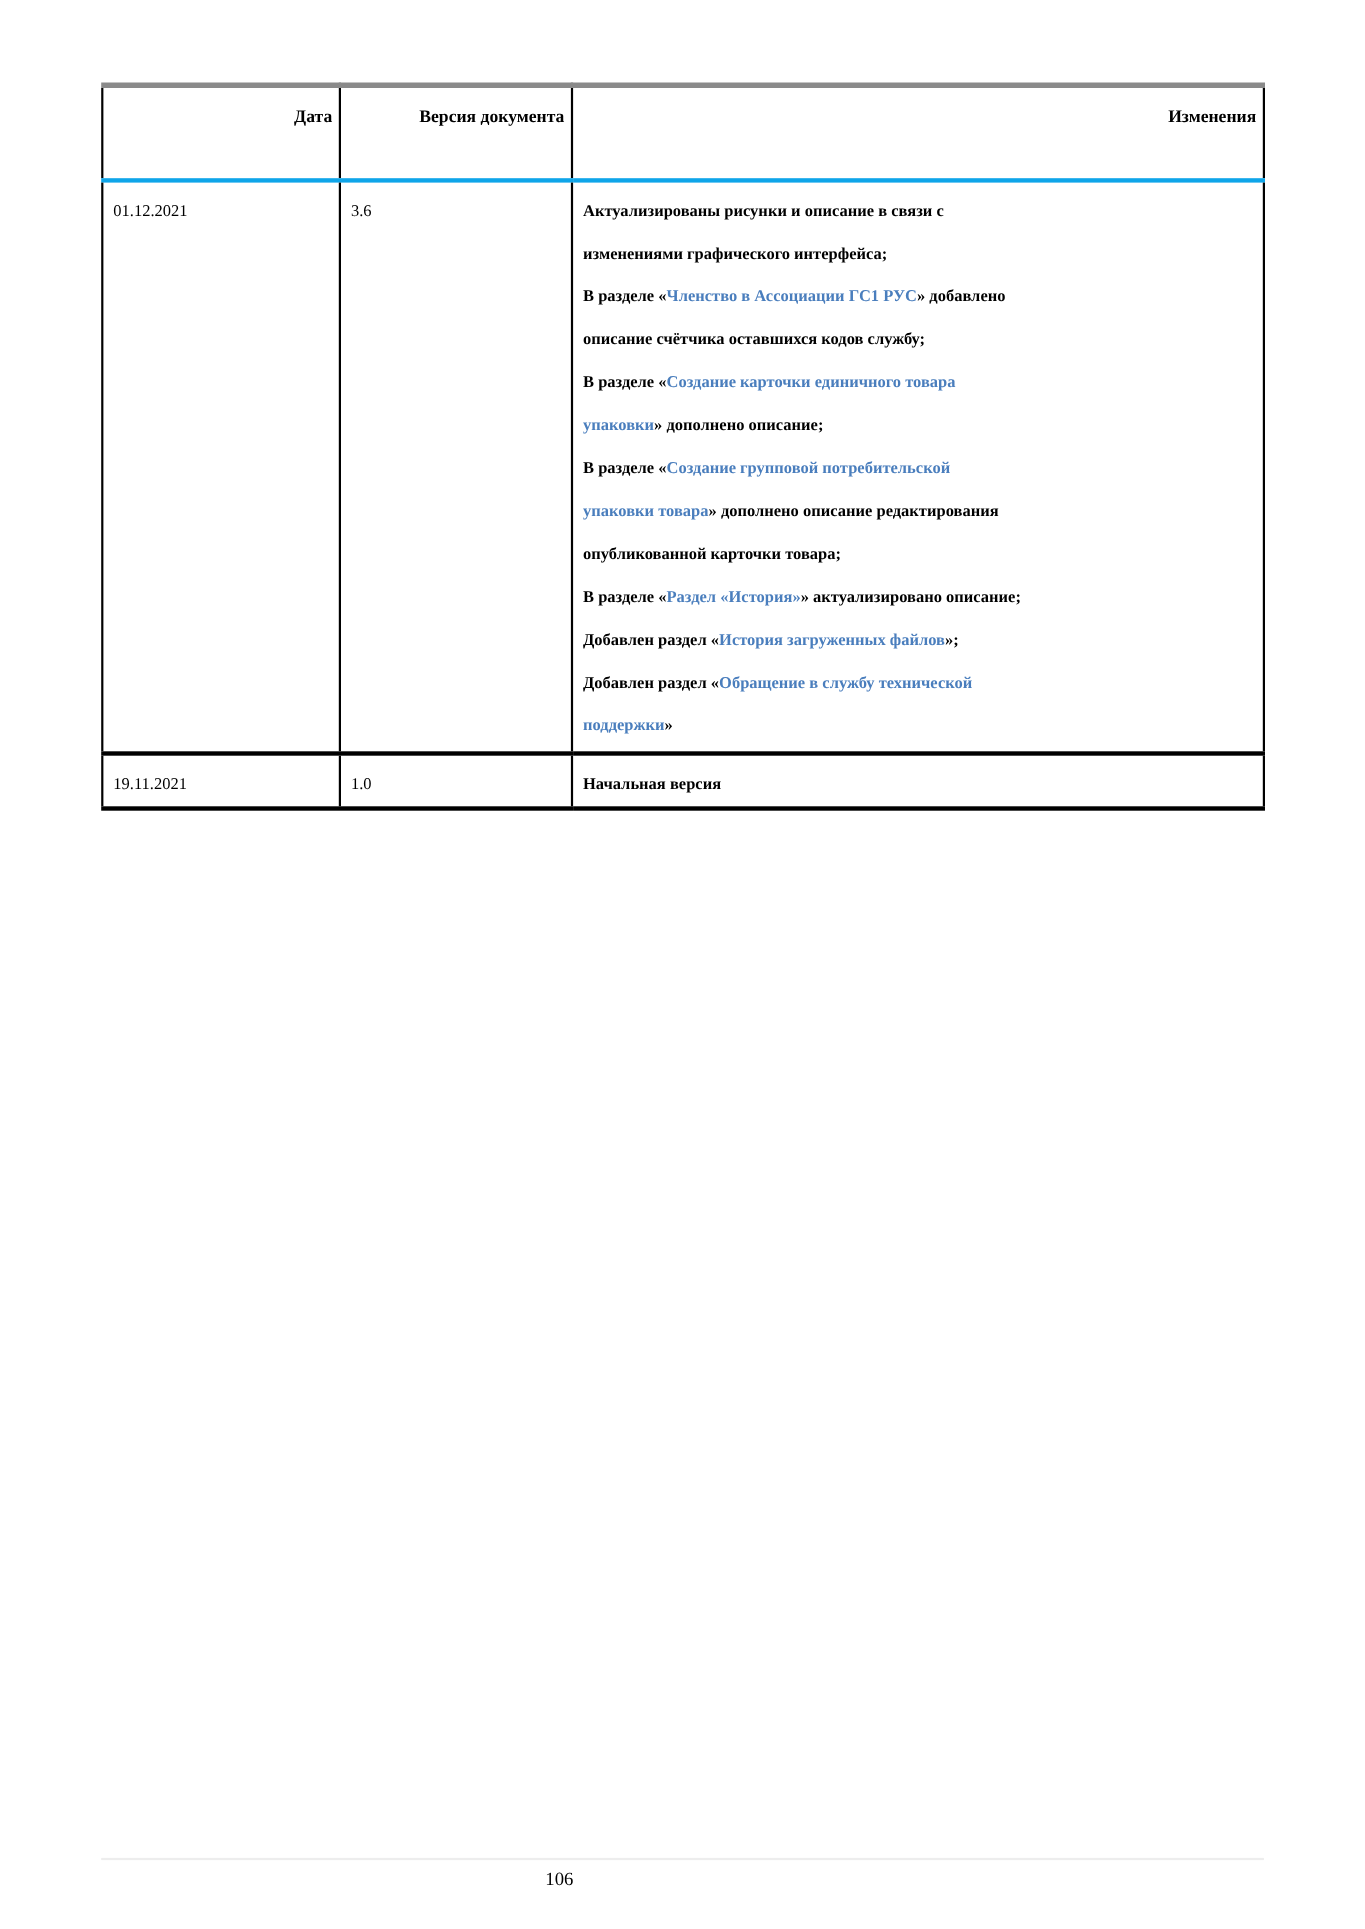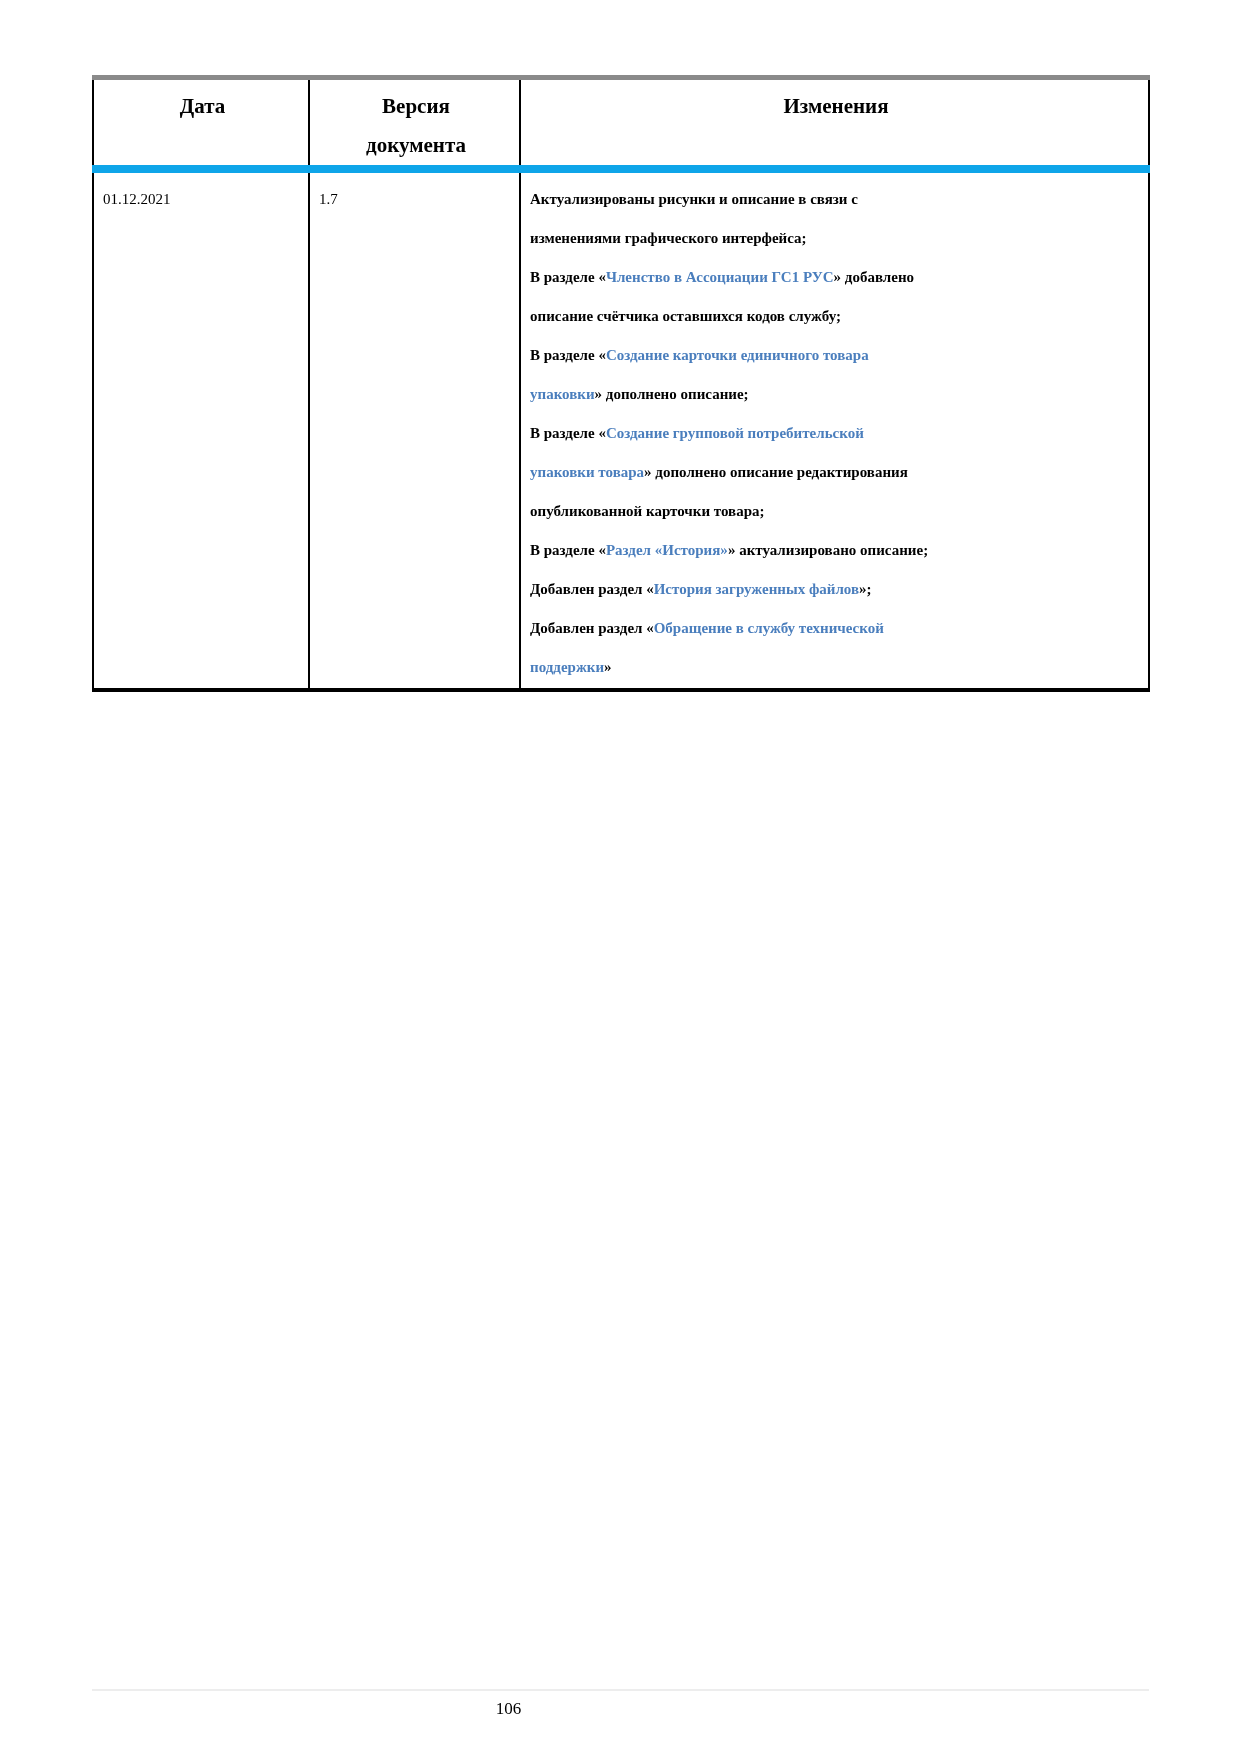--- a/index.html
+++ b/index.html
@@ -20,26 +20,26 @@
     table-layout: fixed;
     border-top: 5px solid #8a8a8a;
   }
   .doc-table col.c1 { width: 216px; }
   .doc-table col.c2 { width: 211px; }
   .doc-table col.c3 { width: 629px; }
 
   .doc-table th {
     border: 2px solid #000;
     border-top: none;
-    border-bottom: 8px solid #0ea5e9;
+    border-bottom: 4px solid #0ea5e9;
     height: 86px;
     vertical-align: top;
-    text-align: center;
+    text-align: right;
     font-weight: bold;
-    font-size: 21px;
+    font-size: 16px;
     line-height: 39px;
     padding: 7px 6px 0 9px;
   }
   .hwrap { display: inline-block; max-width: 140px; font-family: Liberation Serif, serif; }
 
   .doc-table td {
     border: 2px solid #000;
     vertical-align: top;
     font-size: 15px;
     line-height: 39px;
@@ -85,36 +85,43 @@
           <span class="hwrap">Версия документа</span>
         </th>
         <th>
           <span>Изменения</span>
         </th>
       </tr>
     </thead>
     <tbody>
       <tr class="row-tall">
         <td>01.12.2021</td>
-        <td>1.7</td>
+        <td>3.6</td>
         <td>
             <div class="tline"><span>Актуализированы рисунки и описание в связи с</span></div>
             <div class="tline"><span>изменениями графического интерфейса;</span></div>
             <div class="tline"><span>В разделе «</span><span class="lnk">Членство в Ассоциации ГС1 РУС</span><span>» добавлено</span></div>
             <div class="tline"><span>описание счётчика оставшихся кодов службу;</span></div>
             <div class="tline"><span>В разделе «</span><span class="lnk">Создание карточки единичного товара</span></div>
             <div class="tline"><span class="lnk">упаковки</span><span>» дополнено описание;</span></div>
             <div class="tline"><span>В разделе «</span><span class="lnk">Создание групповой потребительской</span></div>
             <div class="tline"><span class="lnk">упаковки товара</span><span>» дополнено описание редактирования</span></div>
             <div class="tline"><span>опубликованной карточки товара;</span></div>
             <div class="tline"><span>В разделе «</span><span class="lnk">Раздел «История»</span><span>» актуализировано описание;</span></div>
             <div class="tline"><span>Добавлен раздел «</span><span class="lnk">История загруженных файлов</span><span>»;</span></div>
             <div class="tline"><span>Добавлен раздел «</span><span class="lnk">Обращение в службу технической</span></div>
             <div class="tline"><span class="lnk">поддержки</span><span>»</span></div>
           </td>
       </tr>
+      <tr class="row-short">
+        <td>19.11.2021</td>
+        <td>1.0</td>
+        <td>
+            <div class="tline"><span>Начальная версия</span></div>
+          </td>
+      </tr>
     </tbody>
   </table>
 
   <div class="footer-rule"></div>
   <div class="page-number">106</div>
 
 </div>
 
 </body></html>

